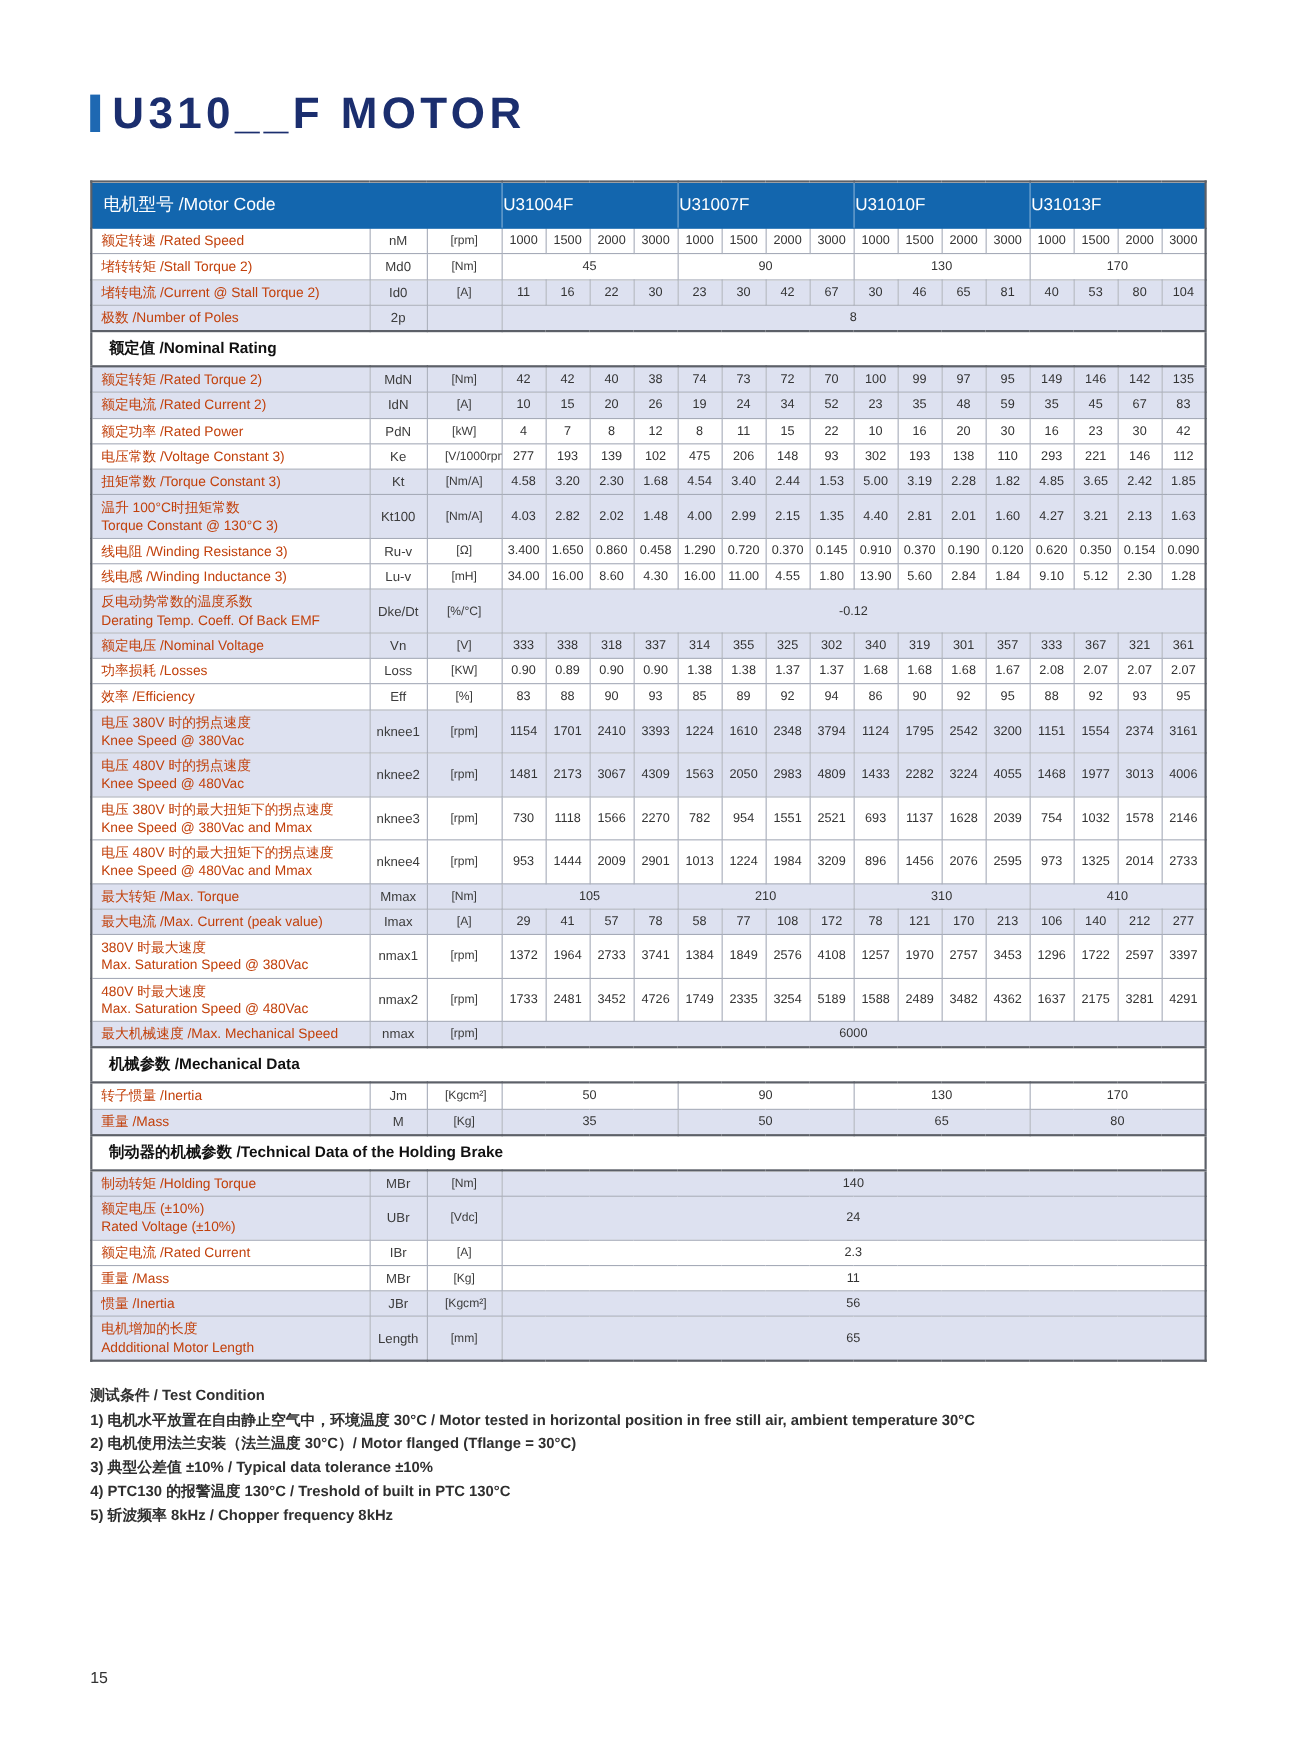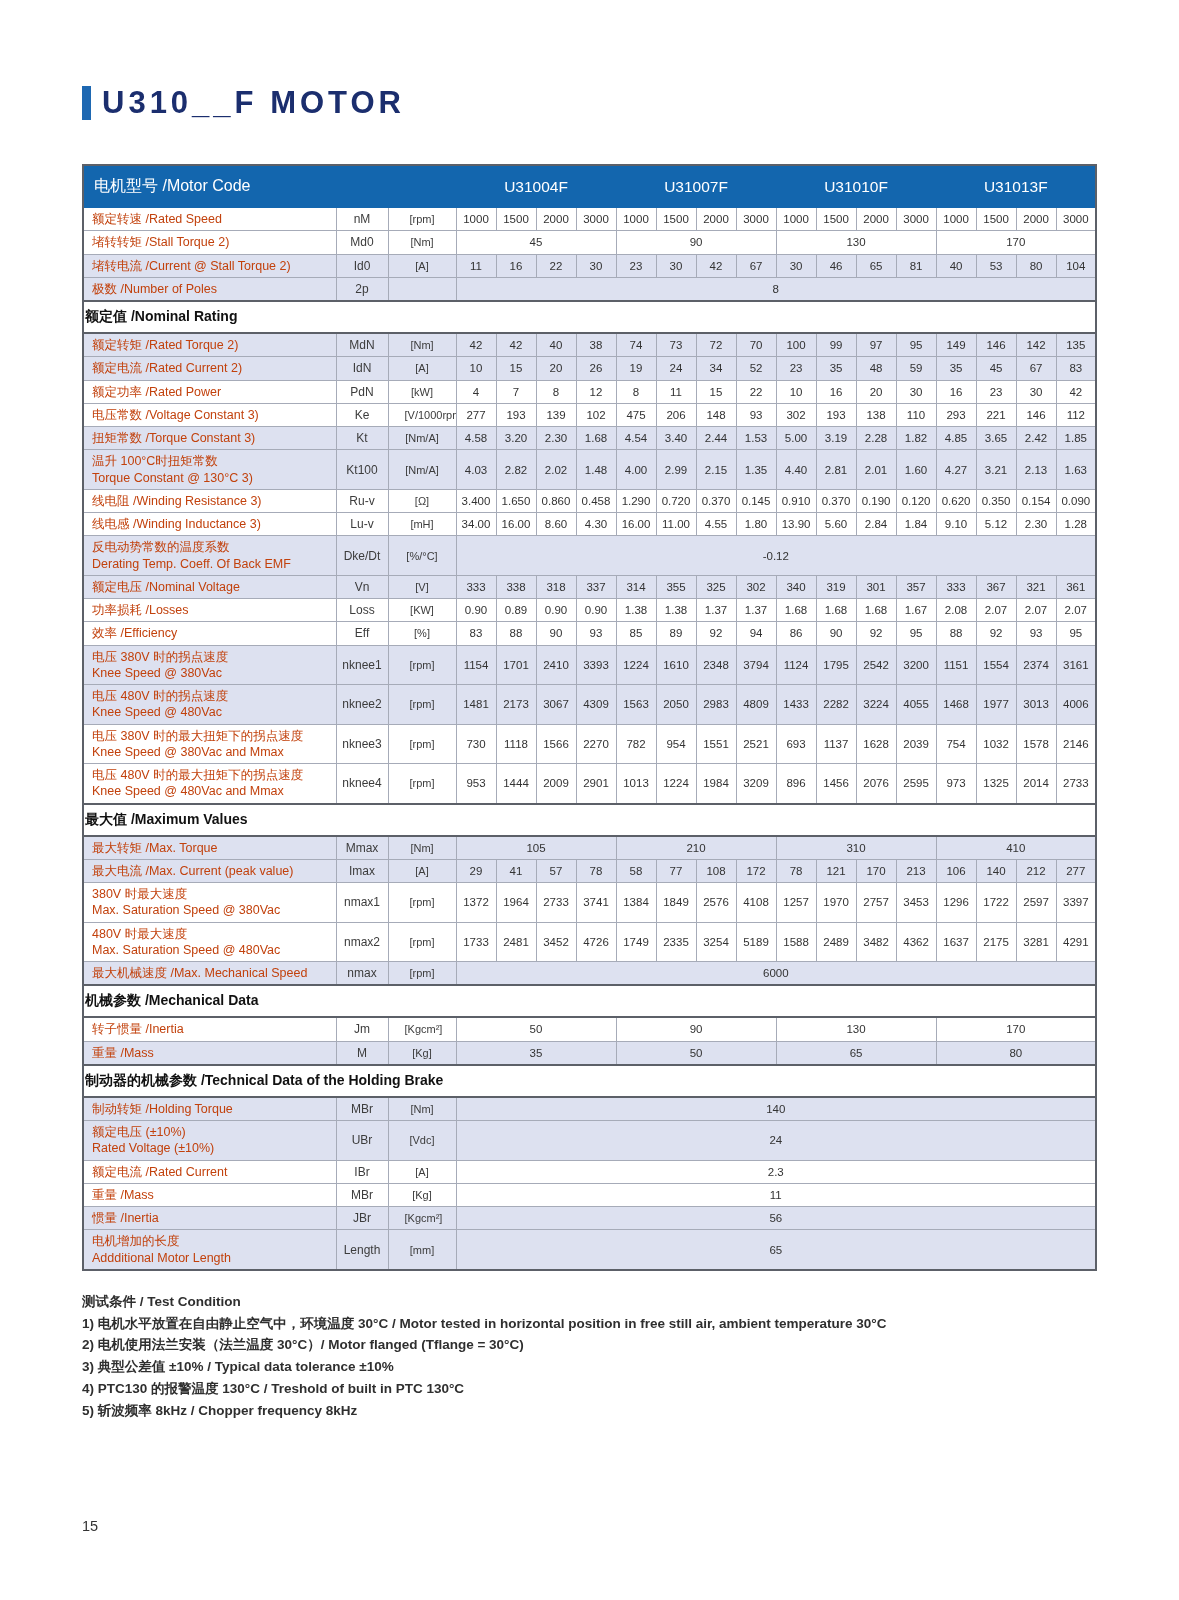--- a/index.html
+++ b/index.html
@@ -10,41 +10,41 @@
     position:relative;
     overflow:hidden;
     color:#333;
   }
   .content { padding:84px 82px 0 82px; }
 
   
   .title-row { display:flex; align-items:center; gap:11px; height:38px; margin-bottom:42px; }
   .title-bar { width:9px; height:34px; background:#1e68b2; }
   h1 {
-    margin:0; font-size:31px; font-weight:bold;
+    margin:0; font-size:40px; font-weight:bold;
     color:#1b2e6e; letter-spacing:4px;
   }
 
   
   table.spec {
     width:1015px; border-collapse:collapse; table-layout:fixed;
     border:2px solid #5c6068;
   }
   table.spec td { border:1px solid #a6abb8; overflow:hidden; }
 
   tr.head-row td {
     background:#1366ae; color:#fff; font-weight:normal;
     border:1px solid #1366ae; height:33px;
   }
   td.head-label { text-align:left; padding:4px 10px; font-size:16px; }
-  td.head-motor { text-align:center; font-size:15.5px; border-left:1px solid rgba(255,255,255,0.45) !important; }
+  td.head-motor { text-align:left; font-size:15.5px; border-left:1px solid rgba(255,255,255,0.45) !important; }
 
   tr.section td {
     font-weight:bold; font-size:14px; color:#111;
-    background:#fff; text-align:left; padding:6px 1px;
+    background:#fff; text-align:left; padding:6px 15px;
     border-left:none; border-right:none;
     border-top:2px solid #5c6068; border-bottom:2px solid #5c6068;margin-left:12px;
   }
 
   td.lab { text-align:left; padding:3px 8px; font-size:12.5px; color:#c2410c; }
   td.lab div { line-height:1.3; white-space:nowrap; }
   td.sym  { text-align:center; font-size:12px; color:#3c3c3c; padding:3px 1px; }
   td.unit { text-align:center; font-size:11px; color:#3c3c3c; padding:3px 16px; white-space:nowrap; }
   td.val  { text-align:center; font-size:11.5px; color:#333; padding:4px 0; }
 
@@ -523,23 +523,20 @@
           <td class="val" colspan="1">3209</td>
           <td class="val grp" colspan="1">896</td>
           <td class="val" colspan="1">1456</td>
           <td class="val" colspan="1">2076</td>
           <td class="val" colspan="1">2595</td>
           <td class="val grp" colspan="1">973</td>
           <td class="val" colspan="1">1325</td>
           <td class="val" colspan="1">2014</td>
           <td class="val" colspan="1">2733</td>
         </tr>
-        <tr class="section">
-          <td colspan="19">最大值 /Maximum Values</td>
-        </tr>
         <tr class="shade">
           <td class="lab">
             <div>最大转矩 /Max. Torque</div>
           </td>
           <td class="sym">Mmax</td>
           <td class="unit">[Nm]</td>
           <td class="val grp" colspan="4">105</td>
           <td class="val grp" colspan="4">210</td>
           <td class="val grp" colspan="4">310</td>
           <td class="val grp" colspan="4">410</td>

